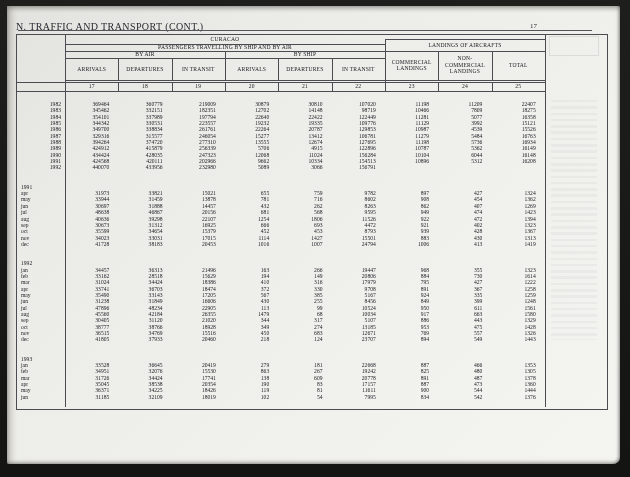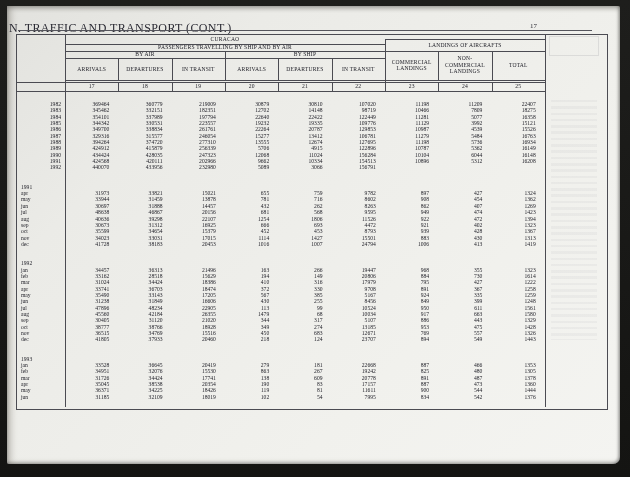--- a/index.html
+++ b/index.html
@@ -6,21 +6,21 @@
   body{width:630px;height:477px;background:#161614;overflow:hidden;
        font-family:"Liberation Serif","DejaVu Serif",serif;}
   .page{position:relative;width:630px;height:477px;background:
         linear-gradient(180deg,#1e1e1c 0,#141412 100%);}
   .paper{position:absolute;left:7px;top:6px;right:10px;bottom:13px;
          background:linear-gradient(135deg,#e2e2de 0%,#ebebe7 25%,#f1f1ed 70%,#f4f4f1 100%);
          border-radius:0 2px 7px 2px;
          box-shadow:inset 4px 0 6px rgba(60,50,40,.25), inset 0 3px 4px rgba(0,0,0,.18),
                     inset -2px 0 3px rgba(0,0,0,.22), inset 0 -2px 3px rgba(0,0,0,.18);}
   .ink{color:#23232b;}
-  .page-title{position:absolute;left:9px;top:21px;font-size:12px;letter-spacing:.4px;
+  .page-title{position:absolute;left:16px;top:21px;font-size:10px;letter-spacing:.4px;
               color:#2a2a33;white-space:nowrap;}
   .title-rule{position:absolute;left:18px;top:29.5px;width:574px;height:1px;background:#55555c;}
   .page-num{position:absolute;left:530px;top:22px;font-size:7px;color:#2a2a33;}
   .table-box{position:absolute;left:16px;top:34px;width:590px;height:374px;
              border:1px solid #4b4b52;}
   .tin{position:absolute;left:0;top:0;width:528px;height:372px;}
   .h,.v{position:absolute;background:#4b4b52;}
   .h{height:1px;} .v{width:1px;}
   .hcell{position:absolute;display:flex;align-items:center;justify-content:center;
          text-align:center;font-size:5.6px;line-height:1.15;letter-spacing:.2px;color:#23232b;}

